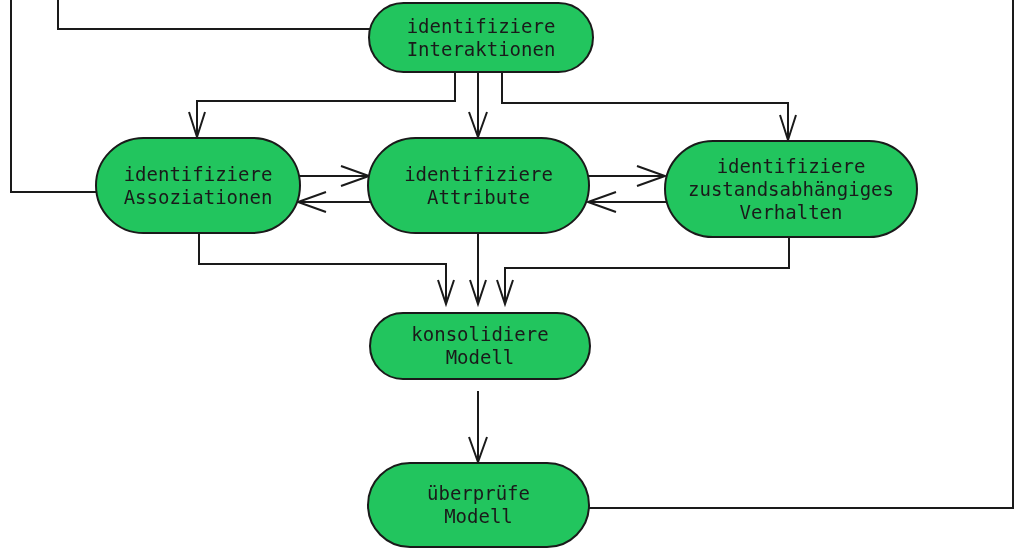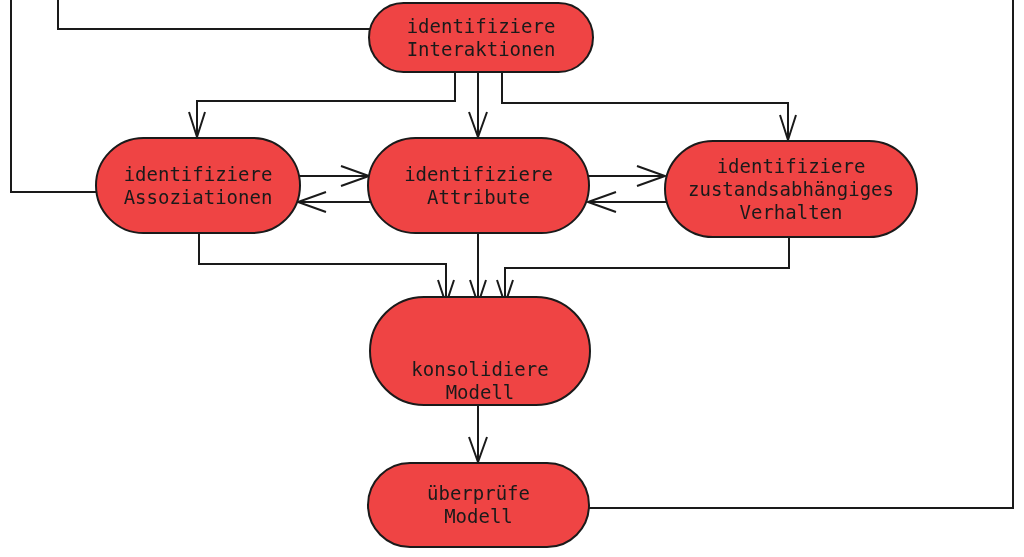--- a/index.html
+++ b/index.html
@@ -28,38 +28,38 @@
     stroke: #1a1a1a;
     stroke-width: 2;
     stroke-linecap: butt;
     stroke-linejoin: miter;
   }
   .node {
     position: absolute;
     box-sizing: border-box;
     border: 2px solid #1a1a1a;
     border-radius: 999px;
-    background: #ef4444;
+    background: #22c55e;
     z-index: 2;
     display: flex;
     align-items: center;
     justify-content: center;
   }
   .node .label {
     white-space: pre-line;
     text-align: center;
     font-size: 19px;
     line-height: 23px;
     color: #1a1a1a;
   }
   .n-interaktionen { left: 368px; top: 2px;   width: 226px; height: 71px; }
   .n-assoziationen { left: 95px;  top: 137px; width: 206px; height: 97px; }
   .n-attribute     { left: 367px; top: 137px; width: 223px; height: 97px; }
   .n-verhalten     { left: 664px; top: 140px; width: 254px; height: 98px; }
-  .n-konsolidiere  { left: 369px; top: 296px; width: 222px; height: 110px; align-items: flex-end; }
+  .n-konsolidiere  { left: 369px; top: 312px; width: 222px; height: 68px; }
   .n-ueberpruefe   { left: 367px; top: 462px; width: 223px; height: 86px; align-items: center; }
 </style>
 </head>
 <body>
 
 <div class="canvas">
 
   <svg class="wires" viewBox="0 0 1024 557" xmlns="http://www.w3.org/2000/svg">
 
     <path d="M11,0 V192 H98"></path>

